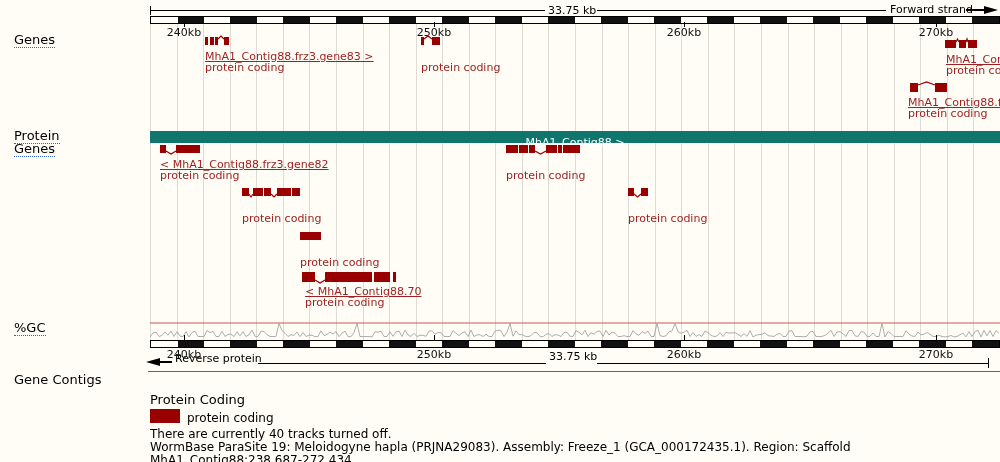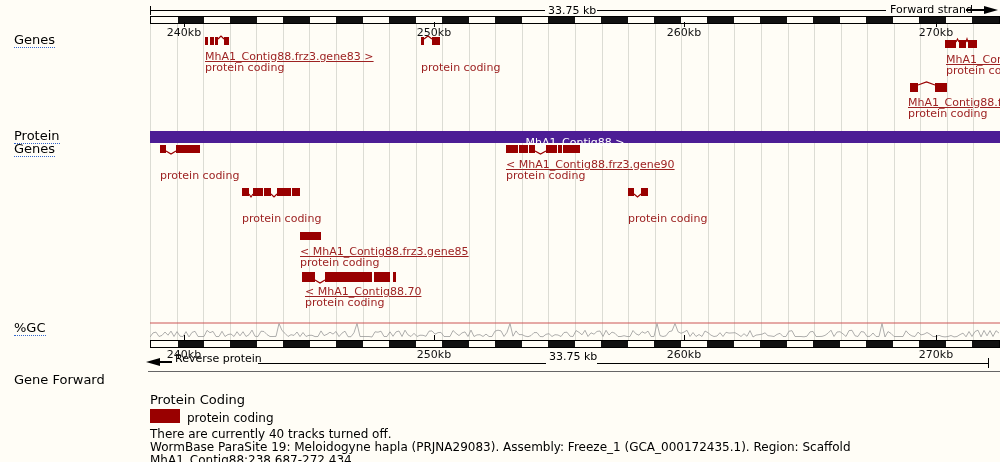--- a/index.html
+++ b/index.html
@@ -22,21 +22,21 @@
     background:repeating-linear-gradient(90deg,#fffdf6 0 26.5px,#111 26.5px 53px);
   }
   .tickmark{position:absolute; width:1px; height:5px; background:#000; z-index:3;}
   .ticklabel{position:absolute; font-size:11px; color:#111; transform:translateX(-50%); white-space:nowrap; z-index:3;}
   .rule-line{position:absolute; height:1px; background:#000; z-index:3;}
   .rule-text{position:absolute; font-size:11px; color:#000; white-space:nowrap; z-index:3;}
   .arrow-right{position:absolute; width:0; height:0; border-left:14px solid #000; border-top:4px solid transparent; border-bottom:4px solid transparent; z-index:3;}
   .arrow-left{position:absolute; width:0; height:0; border-right:14px solid #000; border-top:4px solid transparent; border-bottom:4px solid transparent; z-index:3;}
   #contig-bar{
     position:absolute; left:150px; top:131px; width:850px; height:12px;
-    background:#4c1d95; z-index:2; text-align:center; cursor:pointer;
+    background:#0f766e; z-index:2; text-align:center; cursor:pointer;
   }
   #contig-bar span{font-size:11px; color:#fff; line-height:12px;}
   .gene-glyph{position:absolute; overflow:visible; z-index:2; cursor:pointer;}
   .gene-name{position:absolute; font-size:11px; color:#9d2222; white-space:nowrap; z-index:2; cursor:pointer; line-height:11px;text-decoration:underline;}
   .gene-sub{position:absolute; font-size:11px; color:#9d2222; white-space:nowrap; z-index:2; line-height:11px;}
   #gc-svg{position:absolute; left:150px; top:316px; z-index:2;}
   #legend-separator{position:absolute; left:148px; top:371px; width:852px; height:1px; background:#666;}
   #legend-title{position:absolute; left:150px; top:392px; font-size:13px;}
   #legend-swatch{position:absolute; left:150px; top:409px; width:30px; height:14px;}
   #legend-item-label{position:absolute; left:187px; top:411px; font-size:12px;}
@@ -161,60 +161,59 @@
       <rect x="25" y="0" width="12" height="9" fill="#990000"></rect>
       <polyline points="8,2 16.5,-1 25,2" fill="none" stroke="#990000" stroke-width="1.2"></polyline>
     </svg>
     <div class="gene-name" style="left: 908px; top: 97px;">MhA1_Contig88.fr</div>
     <div class="gene-sub" style="left: 908px; top: 108px;">protein coding</div>
     <svg class="gene-glyph" width="40" height="8" style="left: 160px; top: 145px;">
       <rect x="0" y="0" width="6" height="8" fill="#990000"></rect>
       <rect x="16" y="0" width="24" height="8" fill="#990000"></rect>
       <polyline points="6,6 11,9 16,6" fill="none" stroke="#990000" stroke-width="1.2"></polyline>
     </svg>
+    <div class="gene-name" style="left: 160px; top: 159px;">&lt; MhA1_Contig88.frz3.gene82</div>
     <div class="gene-sub" style="left: 160px; top: 170px;">protein coding</div>
     <svg class="gene-glyph" width="74" height="8" style="left: 506px; top: 145px;">
       <rect x="0" y="0" width="12" height="8" fill="#990000"></rect>
       <rect x="13" y="0" width="9" height="8" fill="#990000"></rect>
       <rect x="23" y="0" width="6" height="8" fill="#990000"></rect>
       <rect x="40" y="0" width="11" height="8" fill="#990000"></rect>
       <rect x="52" y="0" width="4" height="8" fill="#990000"></rect>
       <rect x="57" y="0" width="17" height="8" fill="#990000"></rect>
       <polyline points="29,6 34.5,9 40,6" fill="none" stroke="#990000" stroke-width="1.2"></polyline>
     </svg>
-    <div class="gene-name" style="left: 506px; top: 159px;">&lt; MhA1_Contig88.frz3.gene90</div>
     <div class="gene-sub" style="left: 506px; top: 170px;">protein coding</div>
     <svg class="gene-glyph" width="58" height="8" style="left: 242px; top: 188px;">
       <rect x="0" y="0" width="7" height="8" fill="#990000"></rect>
       <rect x="11" y="0" width="10" height="8" fill="#990000"></rect>
       <rect x="22" y="0" width="7" height="8" fill="#990000"></rect>
       <rect x="35" y="0" width="14" height="8" fill="#990000"></rect>
       <rect x="50" y="0" width="8" height="8" fill="#990000"></rect>
       <polyline points="7,6 9,9 11,6" fill="none" stroke="#990000" stroke-width="1.2"></polyline>
       <polyline points="29,6 32,9 35,6" fill="none" stroke="#990000" stroke-width="1.2"></polyline>
     </svg>
     <div class="gene-sub" style="left: 242px; top: 213px;">protein coding</div>
     <svg class="gene-glyph" width="20" height="8" style="left: 628px; top: 188px;">
       <rect x="0" y="0" width="6" height="8" fill="#990000"></rect>
       <rect x="13" y="0" width="7" height="8" fill="#990000"></rect>
       <polyline points="6,6 9.5,9 13,6" fill="none" stroke="#990000" stroke-width="1.2"></polyline>
     </svg>
     <div class="gene-sub" style="left: 628px; top: 213px;">protein coding</div>
     <svg class="gene-glyph" width="21" height="8" style="left: 300px; top: 232px;">
       <rect x="0" y="0" width="21" height="8" fill="#990000"></rect>
     </svg>
-    <div class="gene-name" style="left: 300px; top: 246px;">&lt; MhA1_Contig88.frz3.gene85</div>
     <div class="gene-sub" style="left: 300px; top: 257px;">protein coding</div>
     <svg class="gene-glyph" width="94" height="10" style="left: 302px; top: 272px;">
       <rect x="0" y="0" width="13" height="10" fill="#990000"></rect>
       <rect x="23" y="0" width="47" height="10" fill="#990000"></rect>
       <rect x="72" y="0" width="16" height="10" fill="#990000"></rect>
       <rect x="91" y="0" width="3" height="10" fill="#990000"></rect>
       <polyline points="13,8 18,11 23,8" fill="none" stroke="#990000" stroke-width="1.2"></polyline>
     </svg>
     <div class="gene-name" style="left: 305px; top: 286px;">&lt; MhA1_Contig88.70</div>
     <div class="gene-sub" style="left: 305px; top: 297px;">protein coding</div>
     <div class="track-label" style="top: 33px;">Genes</div>
     <div class="track-label" style="top: 129px;">Protein</div>
     <div class="track-label" style="top: 142px;">Genes</div>
     <div class="track-label" style="top: 321px;">%GC</div>
-    <div class="plain-label" style="top: 372px;">Gene Forward</div>
+    <div class="plain-label" style="top: 372px;">Gene Contigs</div>
   </div>
 
 </body></html>

